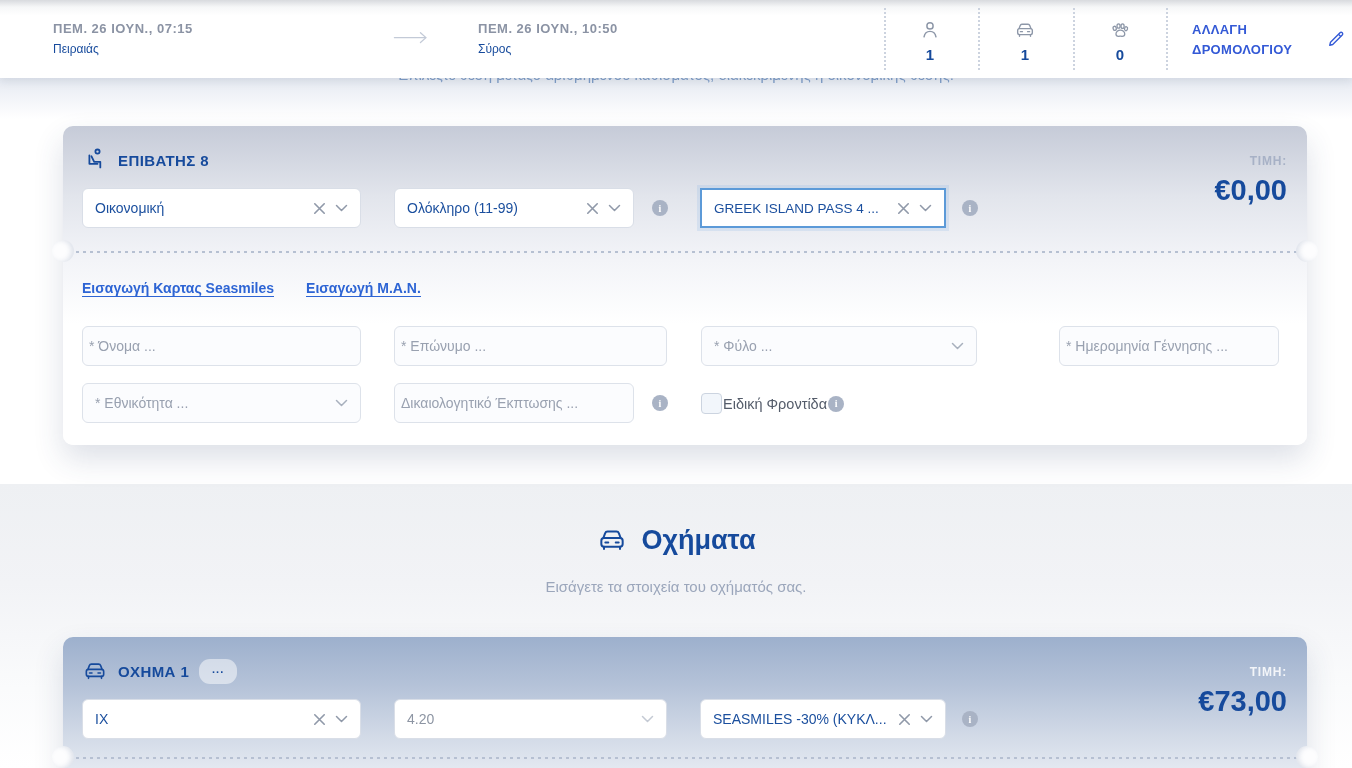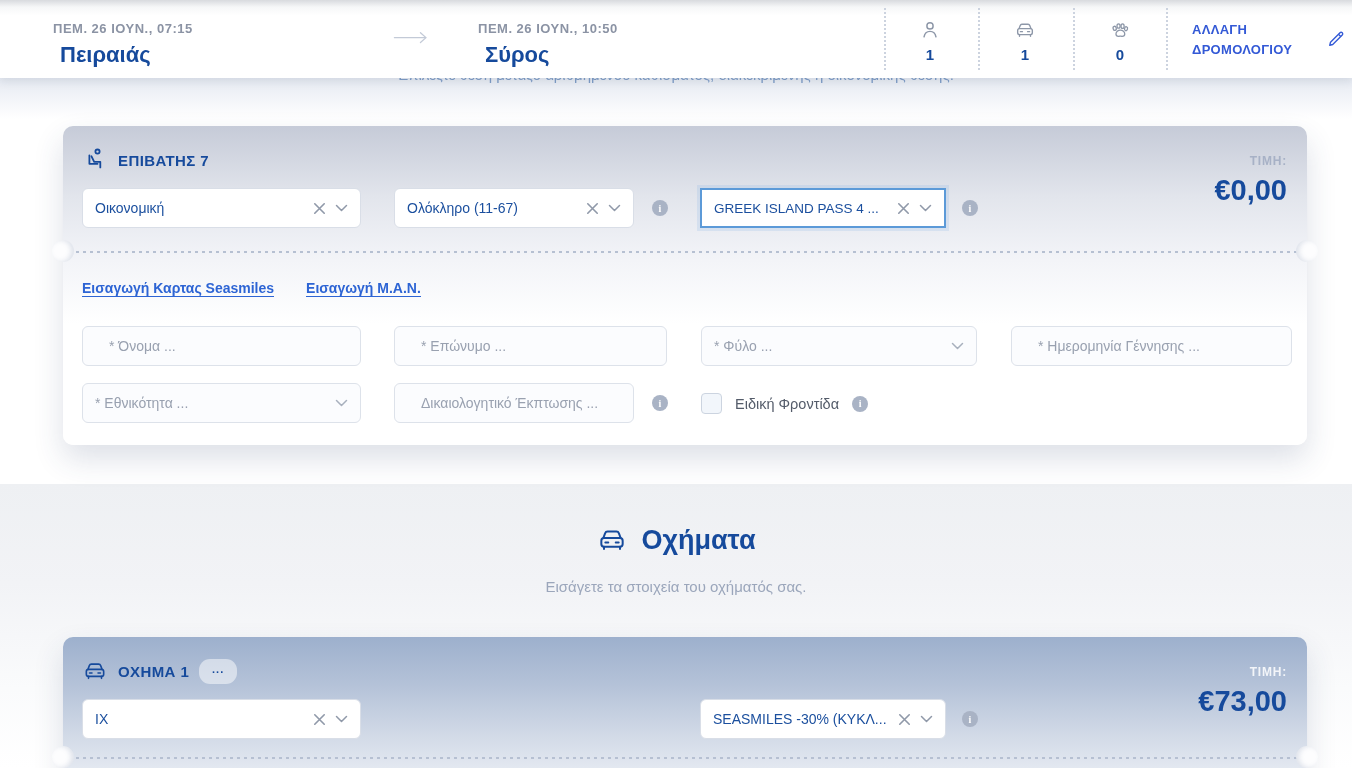--- a/index.html
+++ b/index.html
@@ -12,21 +12,21 @@
   .seat-note{position:absolute;top:66px;left:0;right:0;text-align:center;z-index:2;
     font-size:15px;color:#7e9cc6;}
 
   
   .trip-header{position:absolute;top:0;left:0;right:0;height:78px;z-index:10;
     background:linear-gradient(180deg,#d8dade 0%,#f6f7f8 9%,#ffffff 20%);
     box-shadow:0 3px 9px rgba(60,70,95,.12);}
   .leg{position:absolute;top:21px;}
   .leg-dep{left:53px;} .leg-arr{left:478px;}
   .leg-date{font-size:13px;font-weight:bold;color:#8b93a4;letter-spacing:.5px;}
-  .leg-port{margin-top:6px;font-size:22px;font-weight:bold;color:#164a9c;margin-left:7px;}
+  .leg-port{margin-top:6px;font-size:12px;font-weight:normal;color:#164a9c;}
   .arrow{position:absolute;left:393px;top:31px;width:36px;color:#c3cad7;}
   .vdiv{position:absolute;top:8px;height:62px;border-left:2px dotted #ccd3df;}
   .d1{left:884px;} .d2{left:978px;} .d3{left:1073px;} .d4{left:1166px;}
   .counter{position:absolute;top:19px;width:52px;text-align:center;color:#8d97a8;}
   .c-pass{left:904px;} .c-veh{left:999px;} .c-pet{left:1094px;}
   .counter svg{width:22px;height:22px;}
   .counter .num{margin-top:1px;font-size:15px;font-weight:bold;color:#164a9c;}
   .change-route{position:absolute;left:1192px;top:20px;width:128px;
     font-size:13px;line-height:1.5;font-weight:bold;color:#3359d6;letter-spacing:.3px;cursor:pointer;}
   .pencil{position:absolute;left:1326px;top:29px;width:20px;color:#3359d6;cursor:pointer;}
@@ -61,52 +61,52 @@
   .dd{color:#1b4f9e;}
   .dd .val{flex:1;white-space:nowrap;overflow:hidden;}
   .dd .x,.dd .ch{width:13px;color:#9099a9;display:flex;margin-left:9px;cursor:pointer;}
   .dd .x svg,.dd .ch svg{width:100%;height:auto;}
   .dd-focus{border:2px solid #5c9ad8;border-radius:0;box-shadow:0 0 0 3px rgba(120,170,225,.18);
     font-size:13.5px;}
   .dd-disabled{color:#8d95a3;cursor:default;}
   .dd-disabled .ch{color:#c4cad4;}
 
   .field{background:#fbfcfe;border:1px solid #dde2ea;color:#99a1b0;cursor:text;}
-  input.field{font-family:"Liberation Sans",sans-serif;font-size:14px;padding:0 26px;}
+  input.field{font-family:"Liberation Sans",sans-serif;font-size:14px;padding:0 6px;}
   input.field::placeholder{color:#99a1b0;opacity:1;}
   .sel{cursor:pointer;}
   .sel .ph{flex:1;}
   .sel .ch{width:13px;color:#a8b0bd;display:flex;}
   .sel .ch svg{width:100%;height:auto;}
 
   .info{position:absolute;top:12px;width:16px;height:16px;border-radius:50%;background:#a9b3c5;
     color:#fff;font-size:10px;font-weight:bold;display:flex;align-items:center;justify-content:center;
     cursor:pointer;font-family:"Liberation Serif",serif;}
 
   
   .p1{left:19px;width:279px;} .p2{left:331px;width:240px;} .p3{left:637px;width:246px;}
-  .f2w{left:331px;width:273px;} .f3{left:638px;width:276px;} .f4{left:948px;width:281px;}
+  .f2w{left:331px;width:273px;} .f3{left:638px;width:276px;} .f4{left:996px;width:220px;}
   .i1{left:589px;} .i2{left:899px;}
 
   .perfo{position:absolute;left:6px;right:6px;height:2px;
     background:repeating-linear-gradient(90deg,#b6c0d2 0 3px,transparent 3px 7px);}
   .pcard .perfo{top:125px;}
   .vcard .perfo{top:120px;}
   .notch{position:absolute;width:22px;height:22px;border-radius:50%;background:#fdfdfe;z-index:4;}
   .notch-l{left:-11px;box-shadow:inset -3px 0 5px rgba(90,110,150,.18);}
   .notch-r{right:-11px;box-shadow:inset 3px 0 5px rgba(90,110,150,.18);}
   .pcard .notch{top:114px;} .vcard .notch{top:109px;}
 
   .links-row{position:absolute;top:154px;left:19px;display:flex;gap:32px;}
   .tab-link{font-size:14px;font-weight:bold;color:#2d64d4;cursor:pointer;
     border-bottom:1.5px solid #2d64d4;padding-bottom:0;}
 
   .frow1{top:200px;} .frow2{top:257px;}
 
-  .chk-group{position:absolute;left:638px;top:10px;display:flex;align-items:center;gap:13px;}
+  .chk-group{position:absolute;left:638px;top:10px;display:flex;align-items:center;gap:1px;}
   .chk{width:19px;height:19px;border-radius:4px;border:1px solid #ccd4e0;background:#f2f6fb;cursor:pointer;}
   .chk-label{font-size:14.5px;color:#545c6a;}
   .chk-info{position:static;flex:none;}
 
   
   .vsection{position:absolute;top:484px;left:0;right:0;height:284px;
     background:linear-gradient(180deg,#eef0f3 0%,#f2f3f6 35%,#fafbfc 72%,#ffffff 100%);z-index:2;}
   .vhead{position:absolute;top:40px;left:0;right:0;display:flex;align-items:center;justify-content:center;
     gap:13px;color:#164a9c;}
   .vhead .ic{width:32px;height:32px;}
@@ -186,21 +186,21 @@
 
   <section class="card pcard">
     <div class="card-title">
       <span class="ic">
         <svg viewBox="0 0 26 26" fill="none" stroke="currentColor" stroke-width="1.8" stroke-linecap="round" stroke-linejoin="round">
             <circle cx="15.5" cy="4.6" r="2.1"></circle>
             <path d="M9.5 9.3l2.7 5.5h6.1v5.6"></path>
             <path d="M7.4 8.3v8.5h8.2"></path>
           </svg>
       </span>
-      <span>ΕΠΙΒΑΤΗΣ 7</span>
+      <span>ΕΠΙΒΑΤΗΣ 8</span>
     </div>
 
     <div class="price-block">
       <div class="price-label">ΤΙΜΗ:</div>
       <div class="price-value">€0,00</div>
     </div>
 
     <div class="row dd-row">
       <div class="dd p1">
         <span class="val">Οικονομική</span>
@@ -209,21 +209,21 @@
               <path d="M1.5 1.5l8 8M9.5 1.5l-8 8"></path>
             </svg>
           </span>
         <span class="ch">
             <svg viewBox="0 0 13 8" fill="none" stroke="currentColor" stroke-width="1.5" stroke-linecap="round" stroke-linejoin="round">
               <path d="M1.5 1.5l5 5 5-5"></path>
             </svg>
           </span>
       </div>
       <div class="dd p2">
-        <span class="val">Ολόκληρο (11-67)</span>
+        <span class="val">Ολόκληρο (11-99)</span>
         <span class="x">
             <svg viewBox="0 0 11 11" fill="none" stroke="currentColor" stroke-width="1.4" stroke-linecap="round">
               <path d="M1.5 1.5l8 8M9.5 1.5l-8 8"></path>
             </svg>
           </span>
         <span class="ch">
             <svg viewBox="0 0 13 8" fill="none" stroke="currentColor" stroke-width="1.5" stroke-linecap="round" stroke-linejoin="round">
               <path d="M1.5 1.5l5 5 5-5"></path>
             </svg>
           </span>
@@ -328,20 +328,28 @@
             <svg viewBox="0 0 11 11" fill="none" stroke="currentColor" stroke-width="1.4" stroke-linecap="round">
               <path d="M1.5 1.5l8 8M9.5 1.5l-8 8"></path>
             </svg>
           </span>
         <span class="ch">
             <svg viewBox="0 0 13 8" fill="none" stroke="currentColor" stroke-width="1.5" stroke-linecap="round" stroke-linejoin="round">
               <path d="M1.5 1.5l5 5 5-5"></path>
             </svg>
           </span>
       </div>
+      <div class="dd dd-disabled f2w">
+        <span class="val">4.20</span>
+        <span class="ch">
+            <svg viewBox="0 0 13 8" fill="none" stroke="currentColor" stroke-width="1.5" stroke-linecap="round" stroke-linejoin="round">
+              <path d="M1.5 1.5l5 5 5-5"></path>
+            </svg>
+          </span>
+      </div>
       <div class="dd p3">
         <span class="val">SEASMILES -30% (ΚΥΚΛ...</span>
         <span class="x">
             <svg viewBox="0 0 11 11" fill="none" stroke="currentColor" stroke-width="1.4" stroke-linecap="round">
               <path d="M1.5 1.5l8 8M9.5 1.5l-8 8"></path>
             </svg>
           </span>
         <span class="ch">
             <svg viewBox="0 0 13 8" fill="none" stroke="currentColor" stroke-width="1.5" stroke-linecap="round" stroke-linejoin="round">
               <path d="M1.5 1.5l5 5 5-5"></path>

